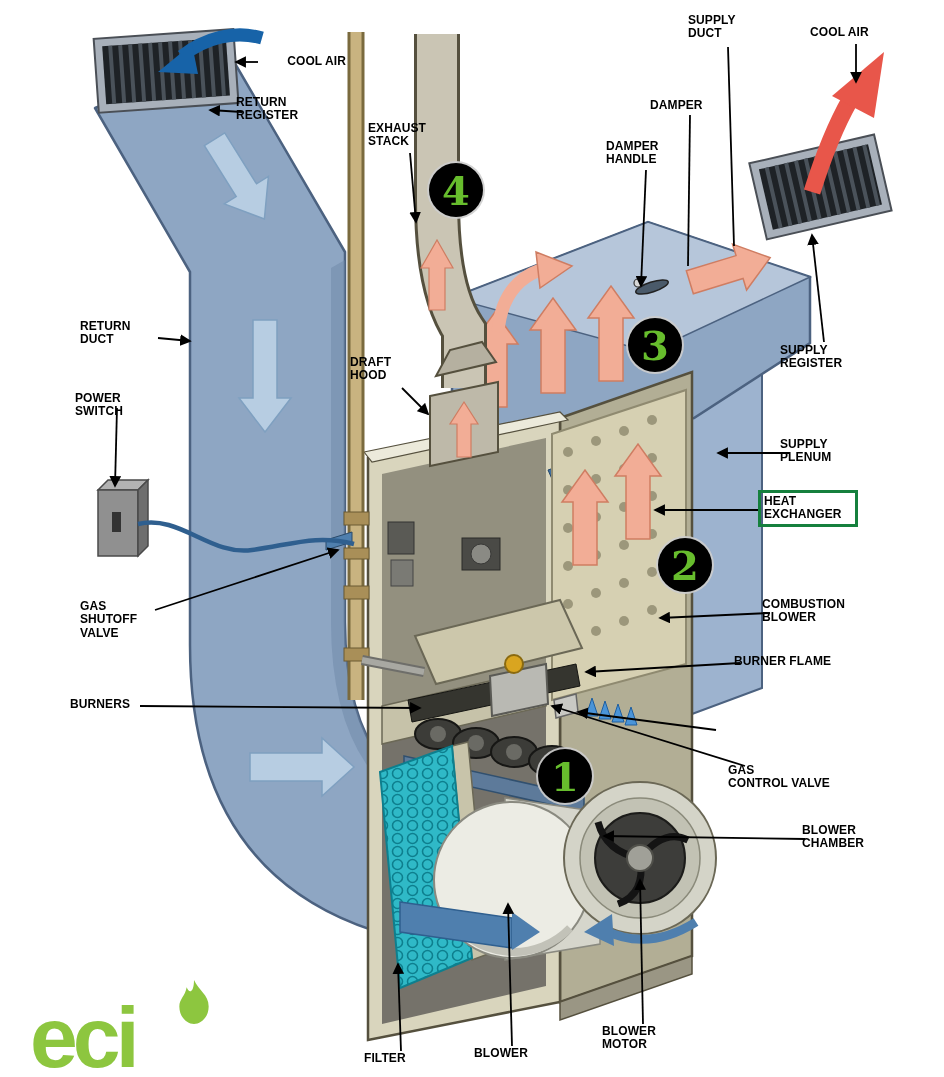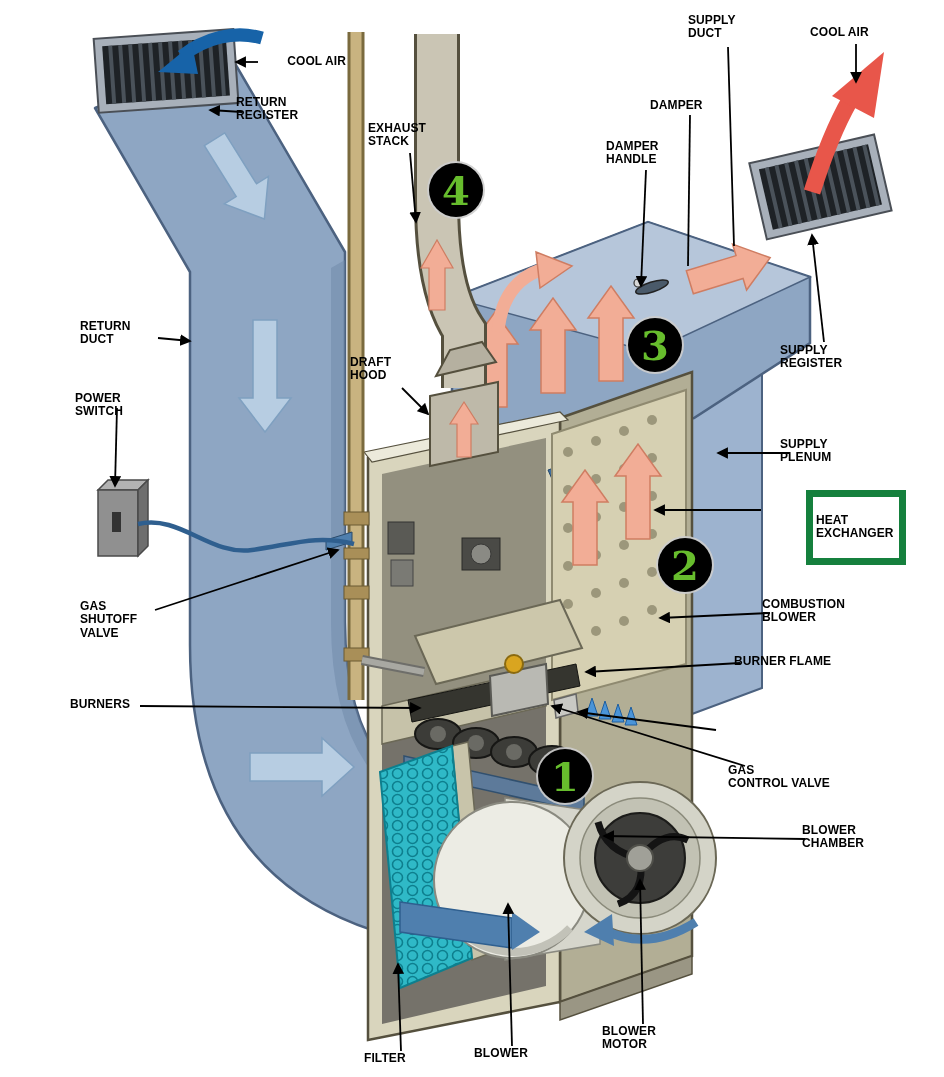--- a/index.html
+++ b/index.html
@@ -5,21 +5,21 @@
   * { margin:0; padding:0; box-sizing:border-box; }
   html,body { background:#ffffff; }
   body { font-family:"Liberation Sans", sans-serif; }
   .stage { position:relative; width:944px; height:1077px; background:#ffffff; overflow:hidden; }
   .stage svg.art { position:absolute; left:0; top:0; }
   .lbl {
     position:absolute; font-size:12px; font-weight:bold; color:#000;
     line-height:1.12; white-space:pre-line; letter-spacing:0.1px;
   }
   .lbl.left { text-align:right; }
-  .lbl.hx { border:7px solid #15803d; padding:17px 3px;margin-left:48px; }
+  .lbl.hx { border:3px solid #15803d; padding:2px 3px; }
   .badge {
     position:absolute; width:54px; height:54px; border-radius:50%;
     background:#000; color:#67bd2d; display:flex; align-items:center; justify-content:center;
     font-family:"DejaVu Serif", serif; font-weight:bold; font-size:40px;
     box-shadow:0 0 0 2px rgba(205,205,205,0.9);
   }
   .logo { position:absolute; left:30px; top:994px; width:200px; height:83px; color:#8dc63f; }
   .logo-text { position:absolute; left:0; top:0; font-size:86px; font-weight:bold; letter-spacing:-5px; line-height:1; }
   .logo-flame { position:absolute; left:146px; top:-14px; }
 </style>
@@ -278,14 +278,20 @@
   <div class="lbl" style="left:602px;top:1025px;width:84px">BLOWER
 MOTOR</div>
   <div class="lbl" style="left:364px;top:1052px;width:74px">FILTER</div>
   <div class="lbl" style="left:474px;top:1047px;width:80px">BLOWER</div>
 
   <div class="badge" style="left:538px;top:749px">1</div>
   <div class="badge" style="left:658px;top:538px">2</div>
   <div class="badge" style="left:628px;top:318px">3</div>
   <div class="badge" style="left:429px;top:163px">4</div>
 
+  <div class="logo">
+    <span class="logo-text">eci</span>
+    <svg class="logo-flame" width="36" height="44" viewBox="0 0 24 30">
+      <path d="M12,0 C15,7 22,10 22,18 C22,25 17,30 12,30 C7,30 2,25 2,18 C2,13 6,11 7,5 C9,10 12,8 12,0 Z" fill="#8dc63f"></path>
+    </svg>
+  </div>
 
 </div>
 
 </body></html>

